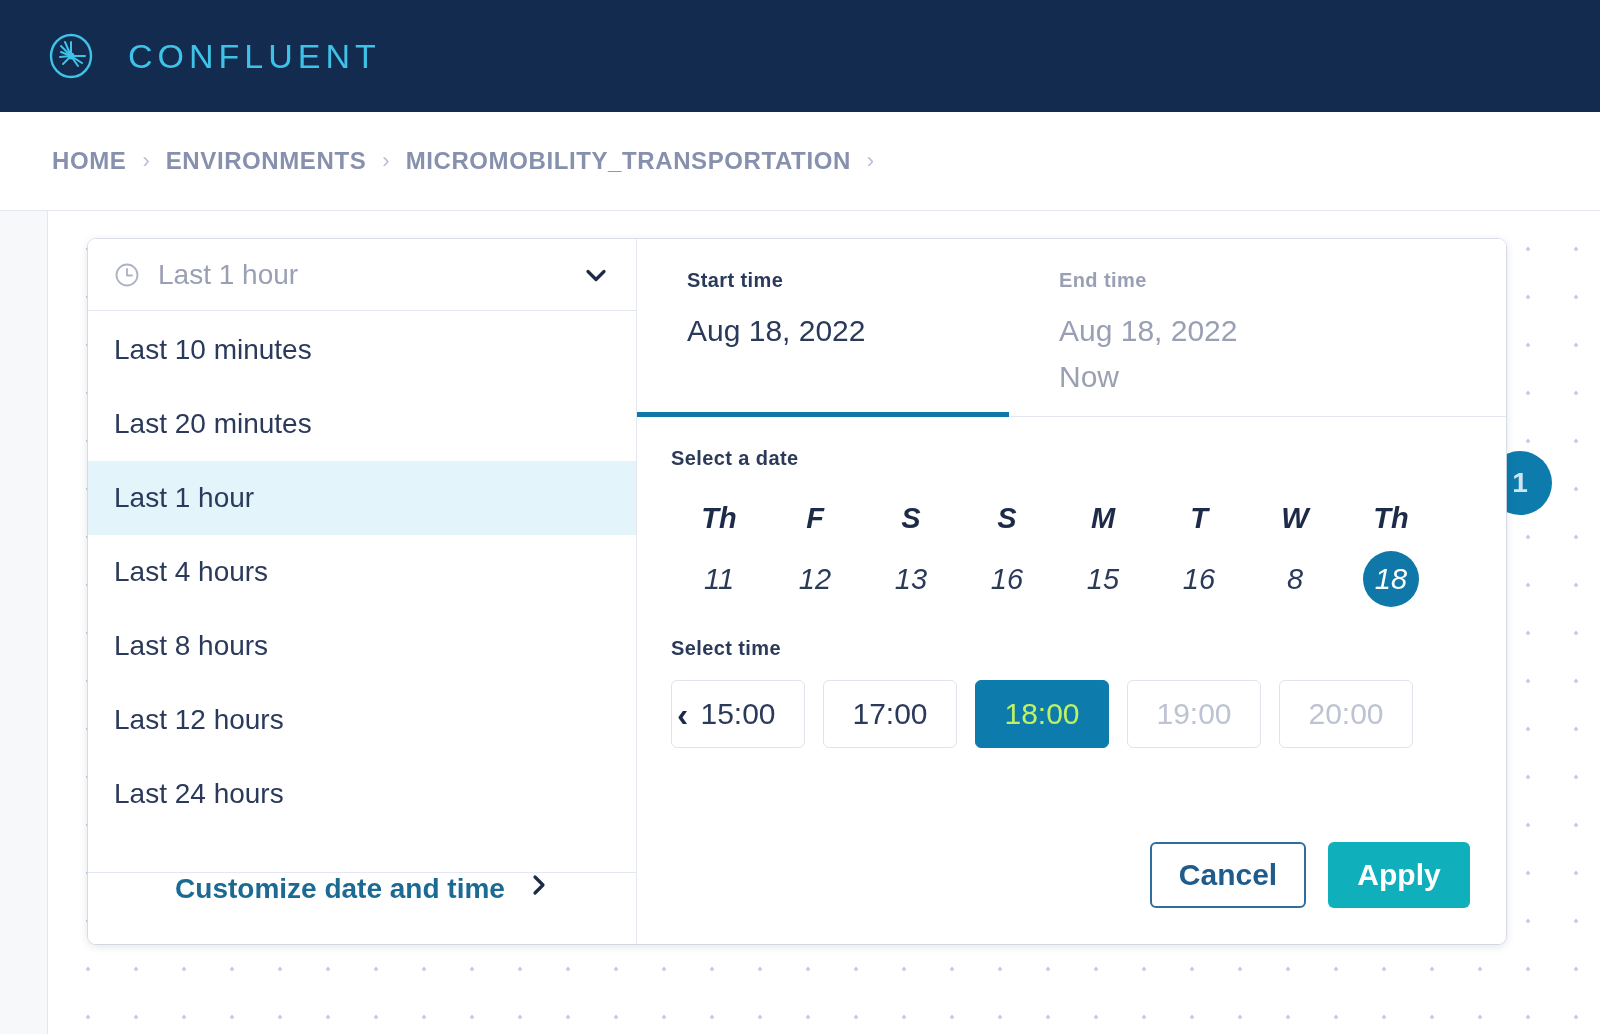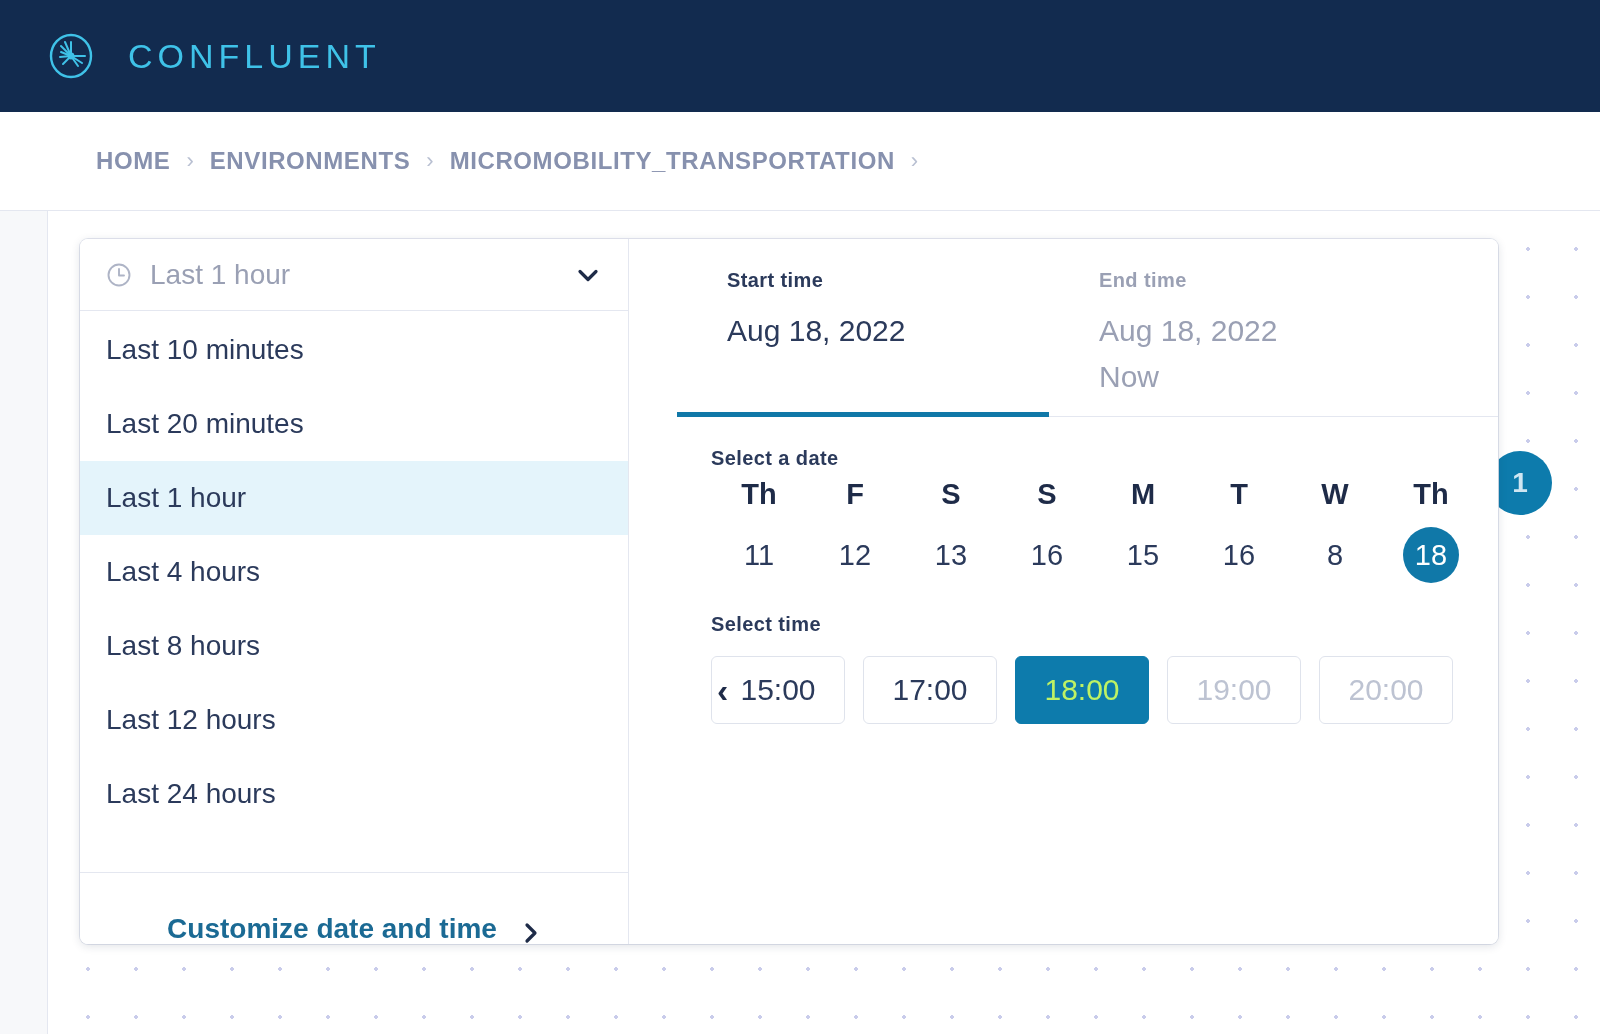--- a/index.html
+++ b/index.html
@@ -26,21 +26,21 @@
     letter-spacing: 5px;
     font-weight: 400;
   }
 
   
   .crumbbar {
     position: absolute; left: 0; top: 112px; width: 1600px; height: 98px;
     background: #ffffff;
     display: flex; align-items: center;
   }
-  .crumbs { margin-left: 96px; display: flex; align-items: center; text-align: center; }
+  .crumbs { margin-left: 52px; display: flex; align-items: center; text-align: center; }
   .crumb {
     color: #8791AE; font-size: 24px; font-weight: 700;
     letter-spacing: 0.6px; white-space: nowrap;
   }
   .crumb-sep {
     color: #B9C0D2; font-size: 22px; margin: 0 16px; font-weight: 400;
   }
 
   
   .canvas {
@@ -64,29 +64,28 @@
     position: absolute; left: 1488px; top: 240px;
     width: 64px; height: 64px; border-radius: 50%;
     background: #0D7BAC; color: #CFE6F2;
     font-size: 28px; font-weight: 600;
     display: flex; align-items: center; justify-content: center;
     z-index: 1;
   }
 
   
   .panel {
-    position: absolute; left: 80px; top: 28px;
+    position: absolute; left: 88px; top: 28px;
     width: 1418px; height: 705px;
     background: #ffffff;
     border-radius: 8px;
     box-shadow: 0 2px 10px rgba(30,40,70,0.14), 0 0 0 1px rgba(225,228,238,0.9);
     display: flex;
     z-index: 2;
     overflow: hidden;
-    gap: 48px;
   }
 
   
   .presets {
     width: 549px; flex: 0 0 549px;
     border-right: 1px solid #E4E7F0;
     display: flex; flex-direction: column;
     background: #fff;
   }
   .combo {
@@ -104,21 +103,21 @@
   .preset-list { flex: 1; padding-top: 2px; }
   .preset {
     height: 74px; display: flex; align-items: center;
     padding: 0 26px; color: #2B3A5B; font-size: 28px;
     cursor: pointer;
   }
   .preset.selected { background: #E4F4FB; }
 
   .customize-wrap { border-top: 1px solid #E4E7F0; height: 72px; }
   .customize {
-    height: 72px; display: flex; align-items: flex-end; justify-content: center;
+    height: 72px; display: flex; align-items: flex-start; justify-content: center;
     gap: 24px; cursor: pointer;
   }
   .customize-label { color: #1B6A94; font-size: 28px; font-weight: 700; }
   .chev-right-sm { width: 20px; height: 24px; }
 
   
   .detail { flex: 1; display: flex; flex-direction: column; background: #fff; }
 
   .time-tabs {
     display: flex; border-bottom: 1px solid #E4E7F0;
@@ -137,21 +136,21 @@
     width: 372px; height: 5px; background: #1078A8;
   }
 
   .section { padding: 0 0 0 34px; }
   .section-title {
     font-size: 20px; font-weight: 700; color: #2B3A5B;
     letter-spacing: .4px; margin-top: 30px;
   }
 
   .daygrid {
-    display: flex; margin-top: 8px; padding-right: 34px;
+    display: flex; margin-top: 32px; padding-right: 34px; font-style: italic;
   }
   .daycell { width: 96px; text-align: center; }
   .dow { font-size: 29px; font-weight: 700; color: #1E2B48; }
   .dnum {
     font-size: 29px; color: #2B3A5B; margin-top: 16px;
     width: 56px; height: 56px; line-height: 56px; border-radius: 50%;
     margin-left: auto; margin-right: auto;
   }
   .daycell.selected .dnum { background: #1078A8; color: #ffffff; }
 
@@ -360,17 +359,21 @@
               <span>19:00</span>
             </div>
             <div class="chip disabled">
               <span>20:00</span>
             </div>
             <span class="strip-arrow left">‹</span>
 
           </div>
         </div>
 
+        <div class="actions">
+          <div class="btn btn-cancel">Cancel</div>
+          <div class="btn btn-apply">Apply</div>
+        </div>
 
       </div>
     </div>
   </div>
 </div>
 
 </body></html>

